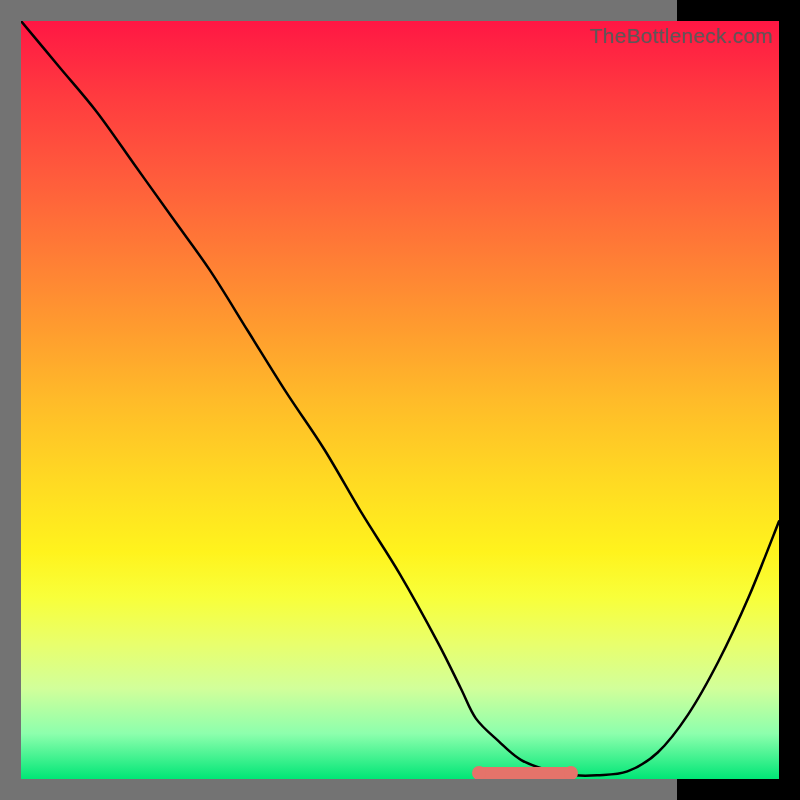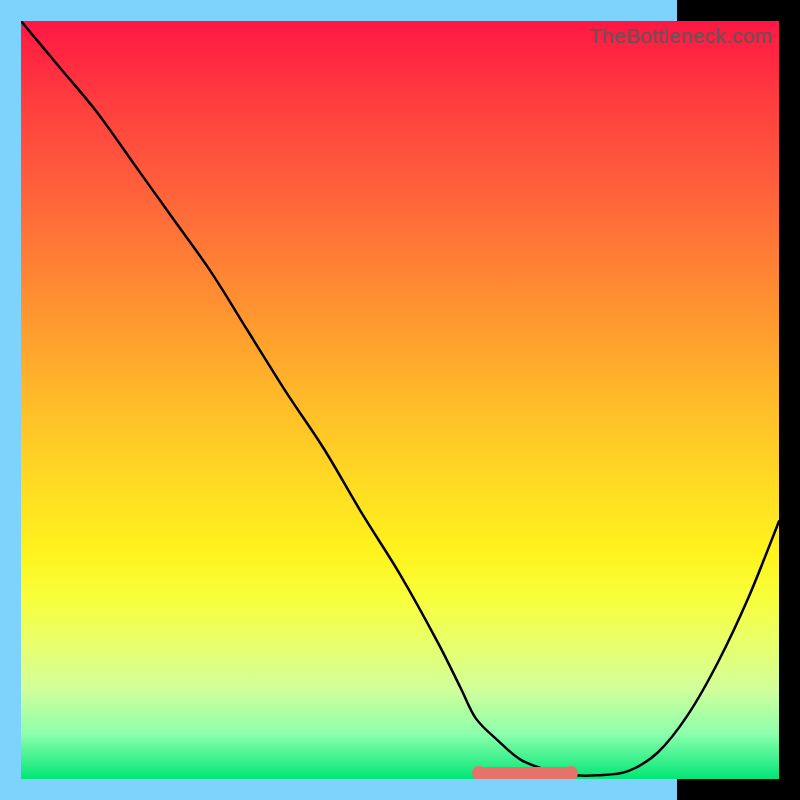--- a/index.html
+++ b/index.html
@@ -1,21 +1,21 @@
 <!DOCTYPE html>
 <html><head>
 <meta charset="utf-8">
 <style>
   * { margin: 0; padding: 0; box-sizing: border-box; }
   html, body { width: 800px; height: 800px; overflow: hidden; background: #000; }
   .frame {
     position: relative;
     width: 677px;
     height: 800px;
-    background: #7dd3fc;
+    background: #737373;
     padding-left: 40px;
   }
   .plot {
     position: absolute;
     left: 21px;
     top: 21px;
     width: 758px;
     height: 758px;
     background: linear-gradient(
       to bottom,

